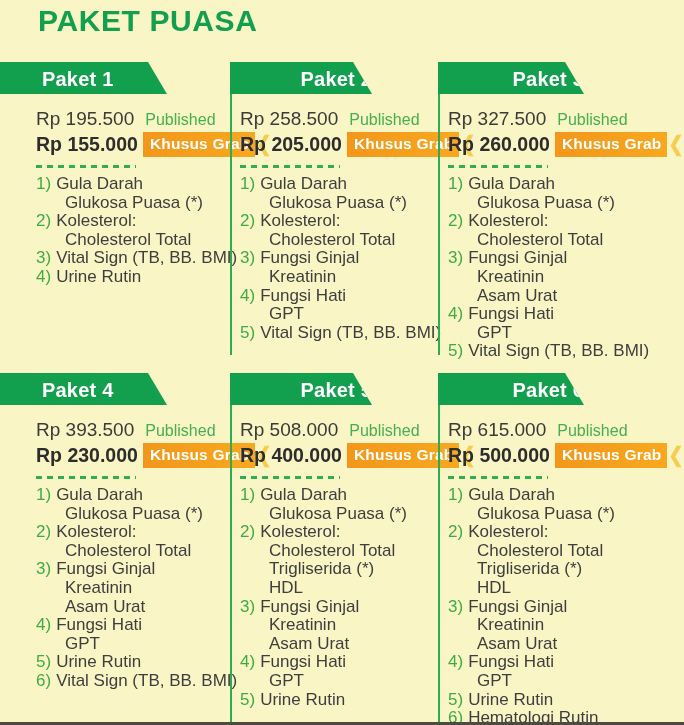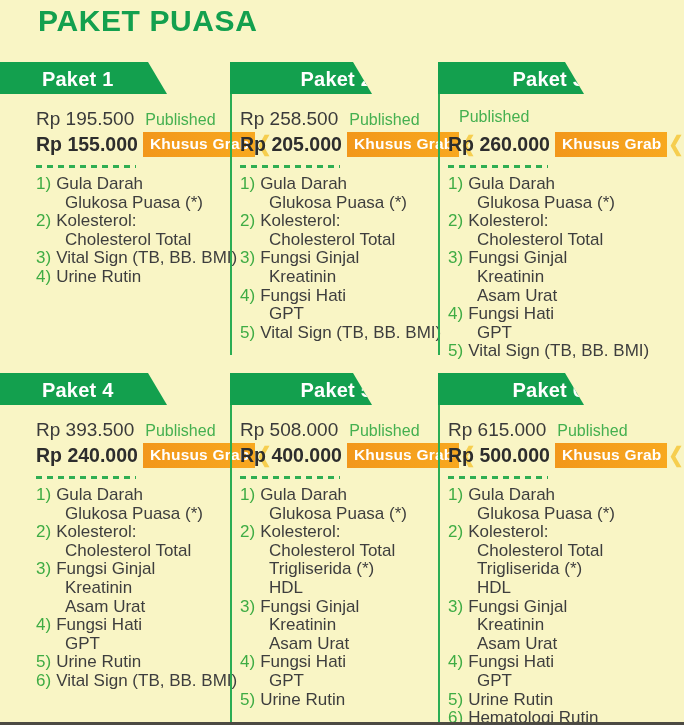--- a/index.html
+++ b/index.html
@@ -132,20 +132,21 @@
     </div>
   </section>
 
   <section class="card col-c row-1">
     <div class="vline"></div>
     <div class="banner">
       <span class="banner-label">Paket 3</span>
     </div>
     <div class="content">
       <div class="price-row-1">
+        <span class="price-published">Rp 327.500</span>
         <span class="published-label">Published</span>
       </div>
       <div class="price-row-2">
         <span class="price-grab">Rp 260.000</span>
         <span class="grab-badge">Khusus Grab</span>
         <span class="badge-tail">❮</span>
       </div>
       <div class="dashed"></div>
       <div class="tests">
             <div class="t-line"><span class="t-num">1)</span><span>Gula Darah</span></div>
@@ -166,21 +167,21 @@
 
     <div class="banner">
       <span class="banner-label">Paket 4</span>
     </div>
     <div class="content">
       <div class="price-row-1">
         <span class="price-published">Rp 393.500</span>
         <span class="published-label">Published</span>
       </div>
       <div class="price-row-2">
-        <span class="price-grab">Rp 240.000</span>
+        <span class="price-grab">Rp 230.000</span>
         <span class="grab-badge">Khusus Grab</span>
         <span class="badge-tail">❮</span>
       </div>
       <div class="dashed"></div>
       <div class="tests">
             <div class="t-line"><span class="t-num">1)</span><span>Gula Darah</span></div>
             <div class="t-sub">Glukosa Puasa (*)</div>
             <div class="t-line"><span class="t-num">2)</span><span>Kolesterol:</span></div>
             <div class="t-sub">Cholesterol Total</div>
             <div class="t-line"><span class="t-num">3)</span><span>Fungsi Ginjal</span></div>

